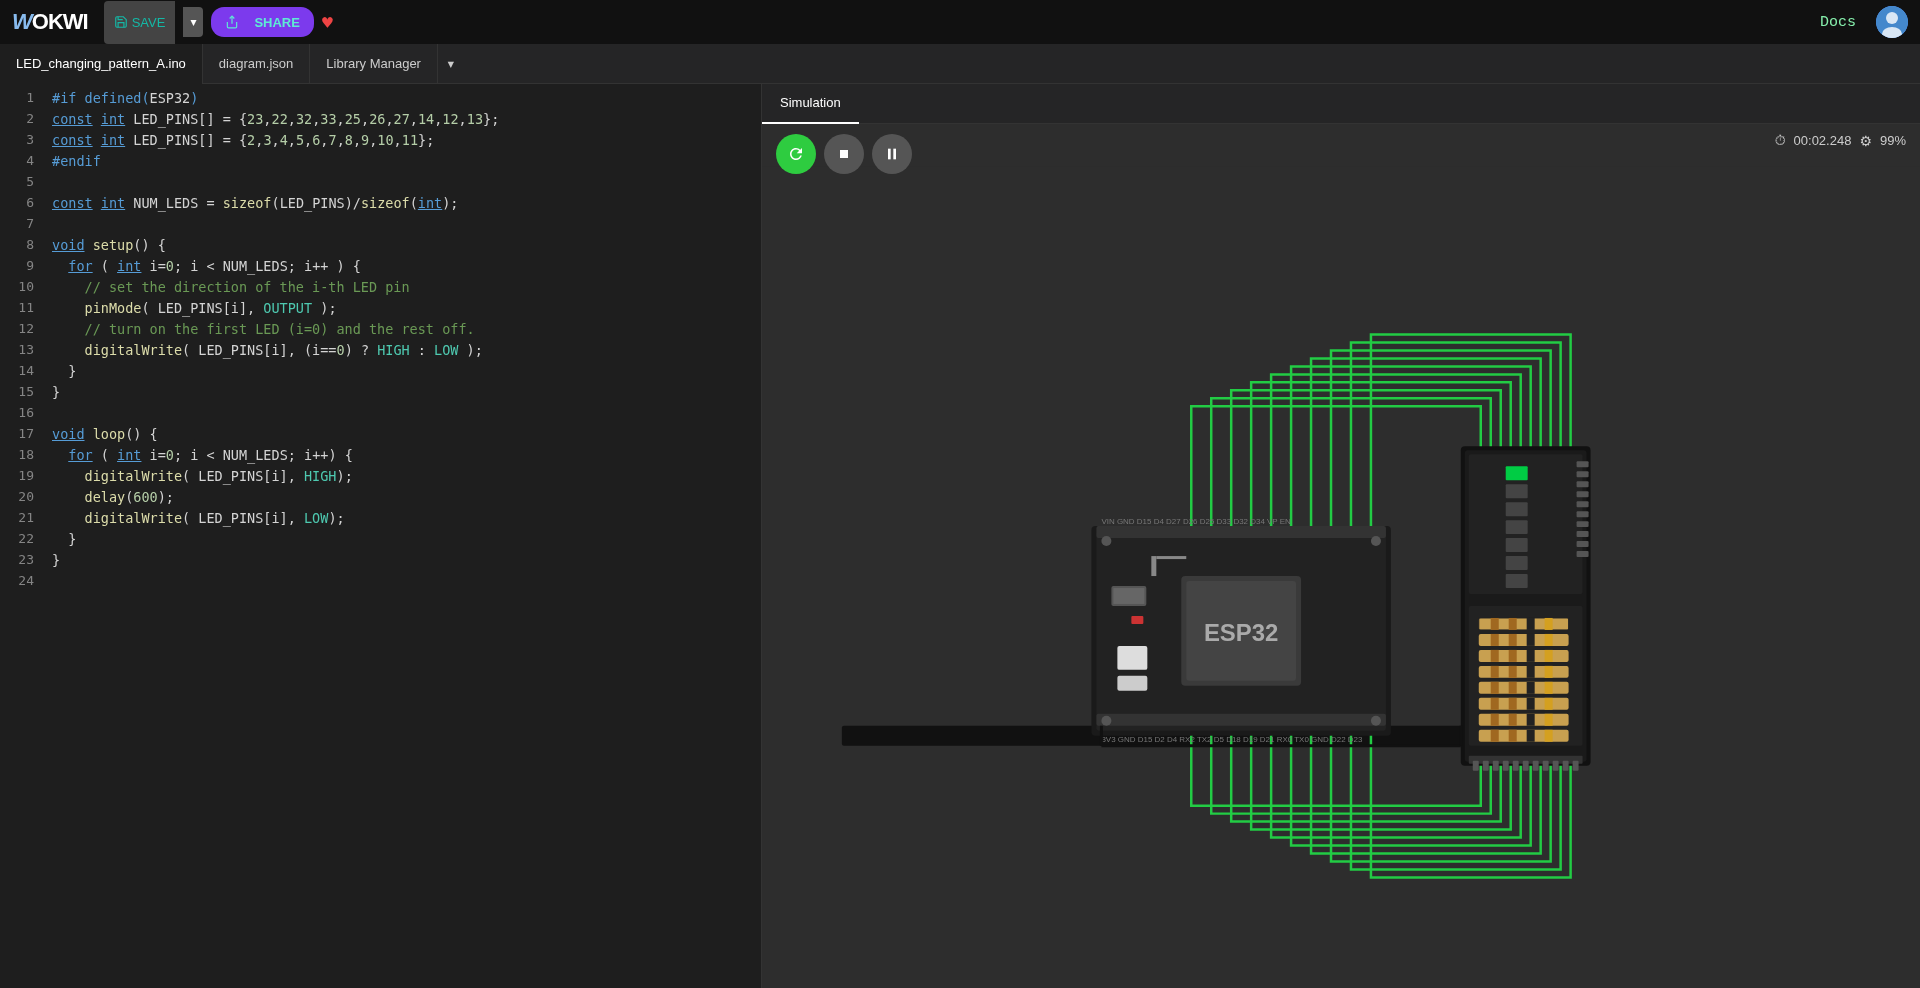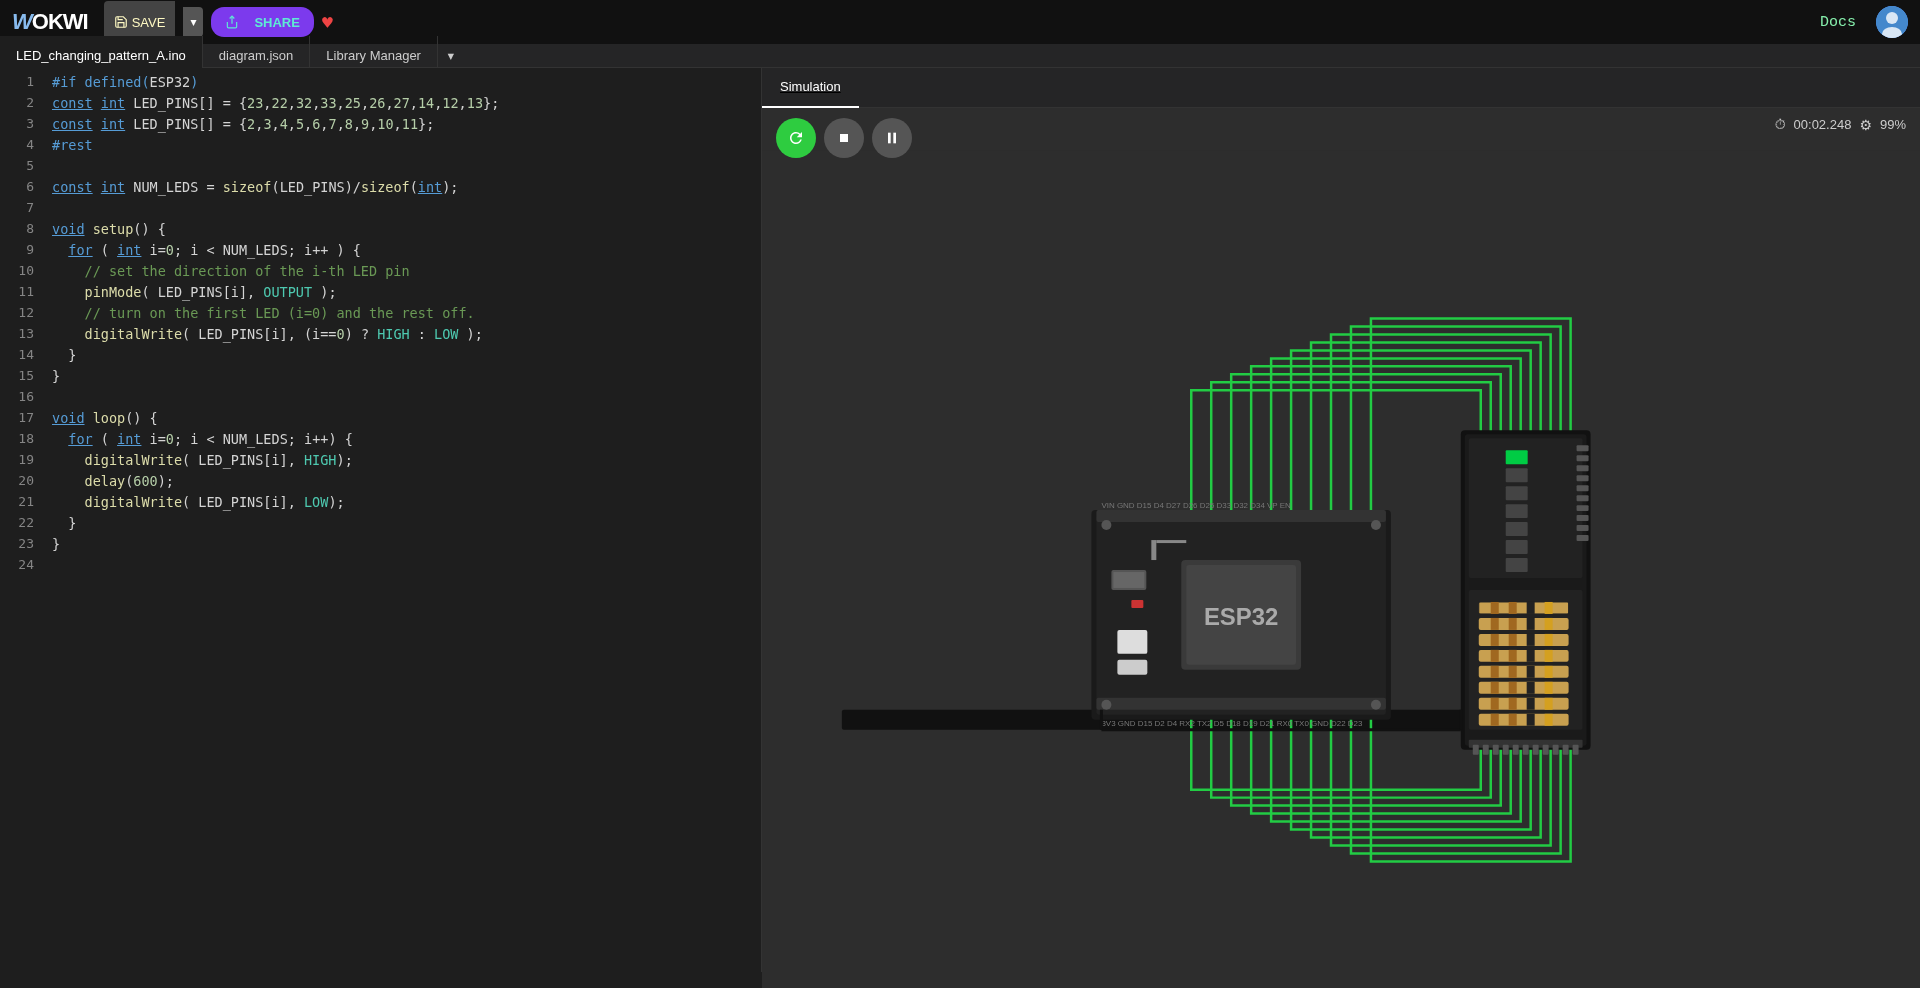--- a/index.html
+++ b/index.html
@@ -7,21 +7,21 @@
 
     
     #topnav {
       display: flex; align-items: center;
       background: #111; height: 44px; padding: 0 12px; gap: 8px;
     }
     #wokwi-logo { color: #fff; font-size: 22px; font-weight: 900; letter-spacing: -1px; margin-right: 6px; font-family: sans-serif; }
     #wokwi-logo span { color: #fff; }
     .btn-save {
       display: flex; align-items: center; gap: 4px;
-      background: #444; border: none; color: #fef9c3; padding: 5px 10px; border-radius: 4px 0 0 4px;
+      background: #444; border: none; color: #14b8a6; padding: 5px 10px; border-radius: 4px 0 0 4px;
       font-size: 13px; cursor: pointer; height: 43px; font-family: sans-serif;
     }
     .btn-save-arrow {
       background: #555; border: none; color: #fff; padding: 5px 7px; border-radius: 0 4px 4px 0;
       font-size: 12px; cursor: pointer; height: 30px;
     }
     .btn-share {
       display: flex; align-items: center; gap: 15px;
       background: #7c3aed; border: none; color: #5eead4; padding: 5px 14px; border-radius: 13px;
       font-size: 13px; cursor: pointer; height: 30px; font-family: sans-serif; font-weight: 600;
@@ -30,21 +30,21 @@
     .nav-spacer { flex: 1; }
     .docs-link { color: #86efac; font-size: 15px; font-family: Liberation Mono, monospace; cursor: pointer; margin-right: 12px; }
     .avatar {
       width: 32px; height: 32px; border-radius: 50%; background: #5599ff;
       display: flex; align-items: center; justify-content: center; color: #fff; font-size: 14px; overflow: hidden;
     }
 
     
     #tabbar {
       display: flex; align-items: center;
-      background: #252526; height: 24px; border-bottom: 1px solid #333;
+      background: #252526; height: 40px; border-bottom: 1px solid #333;
     }
     .tab {
       display: flex; align-items: center; gap: 6px;
       padding: 0 16px; height: 40px; font-size: 13px; cursor: pointer;
       border-right: 1px solid #333; color: #ccc; font-family: sans-serif;
     }
     .tab.active { background: #1e1e1e; color: #fff; }
     .tab-dropdown { padding: 0 8px; height: 40px; display: flex; align-items: center; cursor: pointer; color: #ccc; }
 
     
@@ -75,21 +75,20 @@
     .c-plain { color: #d4d4d4; }
     .c-output { color: #4ec9b0; }
 
     
     #simulation {
       flex: 1; background: #2d2d2d; display: flex; flex-direction: column; position: relative;
     }
     #sim-tabbar {
       display: flex; align-items: center; background: #252526; height: 40px;
       border-bottom: 1px solid #333;
-      text-decoration: underline;
     }
     .sim-tab {
       padding: 0 18px; height: 40px; display: flex; align-items: center;
       font-size: 13px; color: #ccc; cursor: pointer; font-family: sans-serif;
     }
     .sim-tab.active { border-bottom: 2px solid #fff; color: #fff; }
 
     
     #sim-controls {
       display: flex; align-items: center; gap: 8px; padding: 10px 14px;
@@ -209,21 +208,21 @@
         <div class="code-line">
           <span class="c-keyword">const</span><span class="c-plain"> </span><span class="c-keyword">int</span><span class="c-plain"> LED_PINS[] = {</span><span class="c-number">23</span><span class="c-plain">,</span><span class="c-number">22</span><span class="c-plain">,</span><span class="c-number">32</span><span class="c-plain">,</span><span class="c-number">33</span><span class="c-plain">,</span><span class="c-number">25</span><span class="c-plain">,</span><span class="c-number">26</span><span class="c-plain">,</span><span class="c-number">27</span><span class="c-plain">,</span><span class="c-number">14</span><span class="c-plain">,</span><span class="c-number">12</span><span class="c-plain">,</span><span class="c-number">13</span><span class="c-plain">};</span>
         </div>
 
 
         <div class="code-line">
           <span class="c-keyword">const</span><span class="c-plain"> </span><span class="c-keyword">int</span><span class="c-plain"> LED_PINS[] = {</span><span class="c-number">2</span><span class="c-plain">,</span><span class="c-number">3</span><span class="c-plain">,</span><span class="c-number">4</span><span class="c-plain">,</span><span class="c-number">5</span><span class="c-plain">,</span><span class="c-number">6</span><span class="c-plain">,</span><span class="c-number">7</span><span class="c-plain">,</span><span class="c-number">8</span><span class="c-plain">,</span><span class="c-number">9</span><span class="c-plain">,</span><span class="c-number">10</span><span class="c-plain">,</span><span class="c-number">11</span><span class="c-plain">};</span>
         </div>
 
         <div class="code-line">
-          <span class="c-preprocessor">#rest</span>
+          <span class="c-preprocessor">#endif</span>
         </div>
 
         <div class="code-line"></div>
 
         <div class="code-line">
           <span class="c-keyword">const</span><span class="c-plain"> </span><span class="c-keyword">int</span><span class="c-plain"> NUM_LEDS = </span><span class="c-function">sizeof</span><span class="c-plain">(LED_PINS)/</span><span class="c-function">sizeof</span><span class="c-plain">(</span><span class="c-keyword">int</span><span class="c-plain">);</span>
         </div>
 
         <div class="code-line"></div>
 

